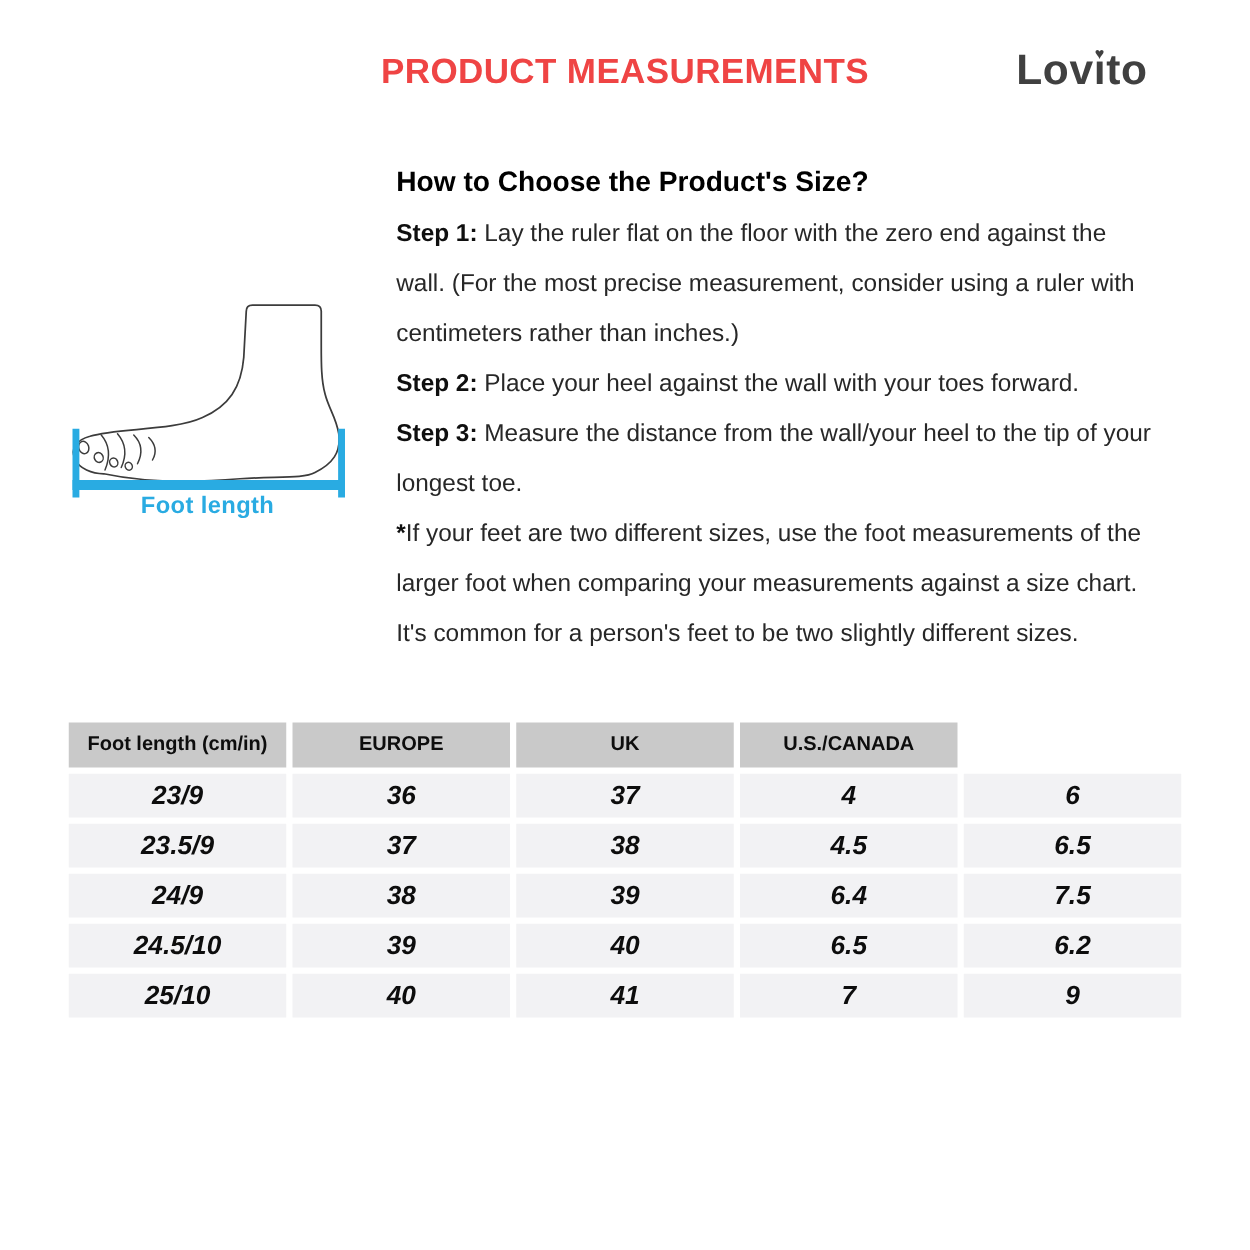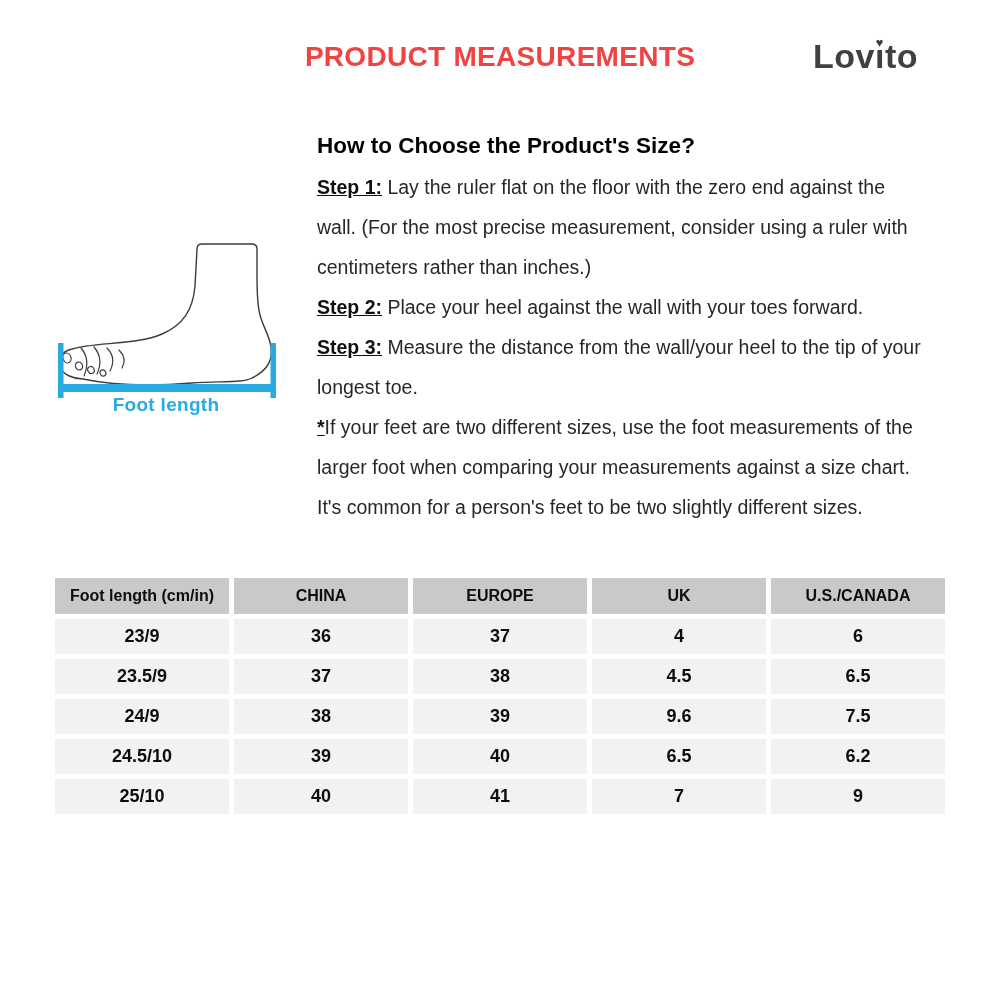--- a/index.html
+++ b/index.html
@@ -25,39 +25,39 @@
   .logo-i { position:relative; }
   .logo-dot {
     position:absolute; left:50%; top:0; transform:translateX(-50%);
     font-size:0.38em; line-height:1;
   }
 
   
   .guide { position:absolute; left:317px; top:133px; width:605px; }
   .guide-heading { margin:0 0 8px 0; font-size:22.5px; font-weight:bold; color:#000; }
   .step { margin:0; font-size:19.5px; line-height:40px; color:#272727; }
-  .step b { color:#0f0f0f;text-decoration:underline; }
+  .step b { color:#0f0f0f; }
 
   
   .diagram { position:absolute; left:50px; top:236px; width:232px; }
   .diagram svg { display:block; }
   .diagram-label {
     margin-top:-10px; text-align:center;
     color:var(--accent, #29ABE2); font-weight:bold; font-size:19px; letter-spacing:0.3px;
   }
 
   
   .size-table { position:absolute; left:55px; top:578px; width:890px; display:flex; flex-direction:column; gap:5px; }
   .trow { display:grid; grid-template-columns:repeat(5, 1fr); gap:5px; }
   .cell {
     display:flex; align-items:center; justify-content:center;
     font-weight:bold; color:#0d0d0d;
   }
   .th { background:var(--table_header_bg, #C9C9C9); height:36px; font-size:16px; }
-  .td { background:var(--table_row_bg, #F2F2F4); height:35px; font-size:18px; }
+  .td { background:var(--table_row_bg, #F2F2F4); height:35px; font-size:21px;font-style:italic; }
 
   
   .footnote {
     position:absolute; top:871px; left:0; right:0;
     margin:0; text-align:center;
     font-size:19px; font-weight:bold; color:#101010;
   }
 </style>
 </head>
 <body>
@@ -110,21 +110,20 @@
         <rect x="220.5" y="107" width="5.5" height="55"></rect>
         <rect x="8" y="148" width="218" height="8"></rect>
       </g>
     </svg>
     <div class="diagram-label">Foot length</div>
   </div>
 
   <div class="size-table">
     <div class="trow">
       <div class="cell th">Foot length (cm/in)</div>
-      <div class="cell th">CHINA</div>
       <div class="cell th">EUROPE</div>
       <div class="cell th">UK</div>
       <div class="cell th">U.S./CANADA</div>
     </div>
     <div class="trow">
       <div class="cell td">23/9</div>
       <div class="cell td">36</div>
       <div class="cell td">37</div>
       <div class="cell td">4</div>
       <div class="cell td">6</div>
@@ -133,21 +132,21 @@
       <div class="cell td">23.5/9</div>
       <div class="cell td">37</div>
       <div class="cell td">38</div>
       <div class="cell td">4.5</div>
       <div class="cell td">6.5</div>
     </div>
     <div class="trow">
       <div class="cell td">24/9</div>
       <div class="cell td">38</div>
       <div class="cell td">39</div>
-      <div class="cell td">9.6</div>
+      <div class="cell td">6.4</div>
       <div class="cell td">7.5</div>
     </div>
     <div class="trow">
       <div class="cell td">24.5/10</div>
       <div class="cell td">39</div>
       <div class="cell td">40</div>
       <div class="cell td">6.5</div>
       <div class="cell td">6.2</div>
     </div>
     <div class="trow">

